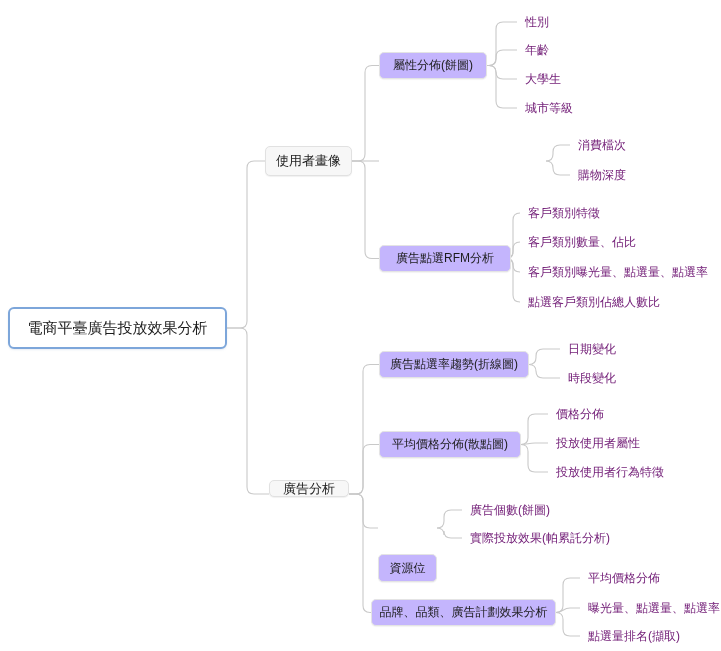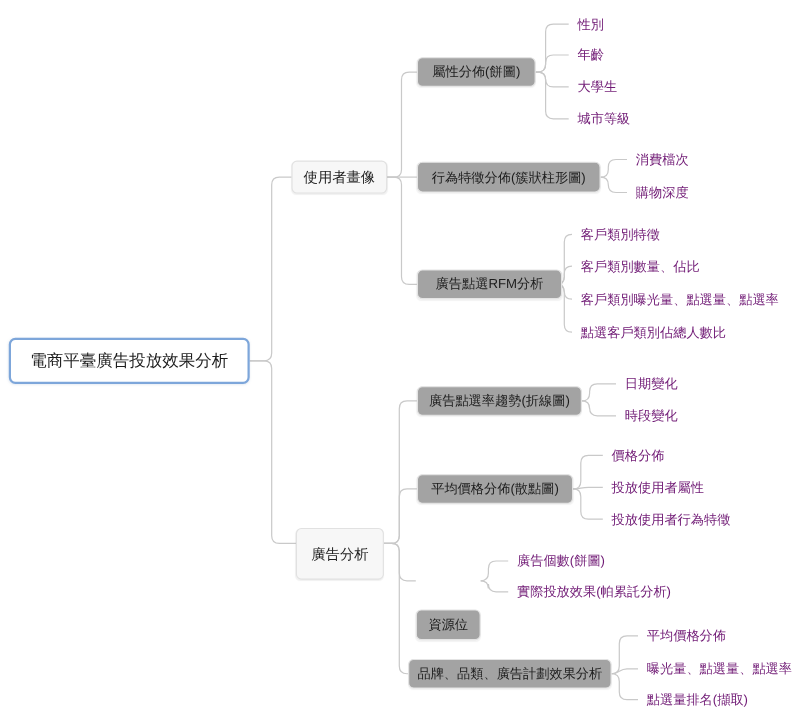--- a/index.html
+++ b/index.html
@@ -15,21 +15,21 @@
   }
   .root{
     border:2px solid #7da6da;background:#ffffff;font-size:15px;
     border-radius:6px;box-shadow:0 1px 2px rgba(120,150,190,.18);
   }
   .lvl2{
     border:1px solid #e1e1e1;background:#f7f7f7;font-size:13px;
     box-shadow:0 1px 1px rgba(0,0,0,.06);
   }
   .lvl3{
-    border:1px solid #e4e4e4;background:#a3a3a3;font-size:12px;
+    border:1px solid #e4e4e4;background:#c4b5fd;font-size:12px;
     box-shadow:0 1px 1px rgba(0,0,0,.05);
   }
   .leaf{
     position:absolute;height:20px;line-height:20px;font-size:12px;
     white-space:nowrap;color:#701a75;
   }
 </style>
 </head>
 <body>
 
@@ -73,24 +73,23 @@
     <path d="M437,528 Q444,528 444,535 V531 Q444,538 451,538 H462"></path>
 
     <path d="M556,612.5 Q563,612.5 563,605.5 V585 Q563,578 570,578 H580"></path>
     <path d="M556,612.5 C563,612.5 563,608 570,608 H580"></path>
     <path d="M556,612.5 Q563,612.5 563,619.5 V629 Q563,636 570,636 H580"></path>
   </svg>
 
   <div class="node root" style="left:8px;top:307px;width:219px;height:42px;">電商平臺廣告投放效果分析</div>
 
   <div class="node lvl2" style="left:265px;top:146px;width:87px;height:30px;">使用者畫像</div>
-  <div class="node lvl2" style="left:269px;top:480px;width:80px;height:47px;">廣告分析</div>
+  <div class="node lvl2" style="left:269px;top:480px;width:80px;height:17px;">廣告分析</div>
 
   <div class="node lvl3" style="left:379px;top:52px;width:108px;height:27px;">屬性分佈(餅圖)</div>
-  <div class="node lvl3" style="left:379px;top:147px;width:167px;height:28px;">行為特徵分佈(簇狀柱形圖)</div>
   <div class="node lvl3" style="left:379px;top:245px;width:132px;height:27px;">廣告點選RFM分析</div>
 
   <div class="node lvl3" style="left:379px;top:351px;width:150px;height:27px;">廣告點選率趨勢(折線圖)</div>
   <div class="node lvl3" style="left:379px;top:431px;width:142px;height:27px;">平均價格分佈(散點圖)</div>
   <div class="node lvl3" style="left:378px;top:514px;width:59px;height:28px;margin-top:40px;">資源位</div>
   <div class="node lvl3" style="left:371px;top:599px;width:185px;height:27px;">品牌、品類、廣告計劃效果分析</div>
 
   <div class="leaf" style="left:525px;top:12px;">性別</div>
   <div class="leaf" style="left:525px;top:40px;">年齡</div>
   <div class="leaf" style="left:525px;top:69px;">大學生</div>

